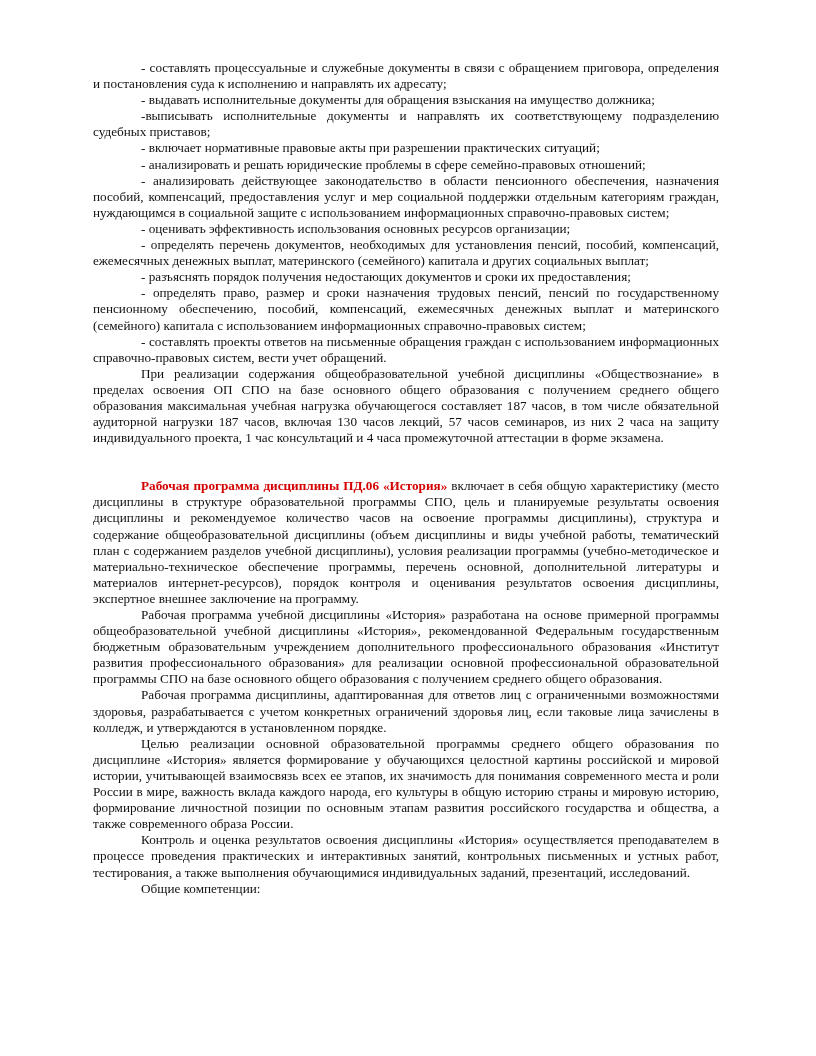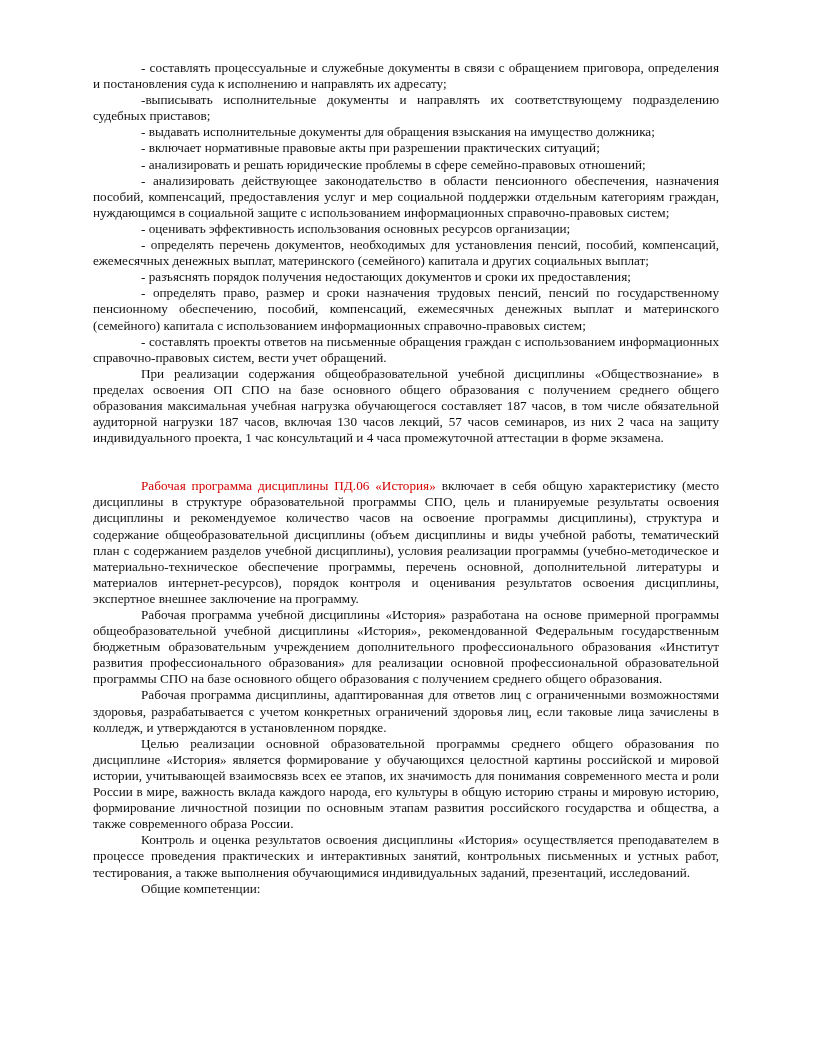--- a/index.html
+++ b/index.html
@@ -10,31 +10,31 @@
     top: 12px;
     width: 626px;
     font-family: "Liberation Serif", serif;
     font-size: 13.2px;
     line-height: 16.1px;
     color: #111111;
     margin-top: 48px;
   }
   .p { margin: 0; text-align: justify; text-indent: 48px; }
   .gap { height: 32px; }
-  .red { color: #d40000; font-weight: normal; }
+  .red { color: #d40000; font-weight: bold; }
   b { font-weight: normal; }
 </style>
 </head>
 <body>
 
 <div class="page">
   <div>
     <p class="p">- составлять процессуальные и служебные документы в связи с обращением приговора, определения и постановления суда к исполнению и направлять их адресату;</p>
+    <p class="p">- выдавать исполнительные документы для обращения взыскания на имущество должника;</p>
     <p class="p">-выписывать исполнительные документы и направлять их соответствующему подразделению судебных приставов;</p>
-    <p class="p">- выдавать исполнительные документы для обращения взыскания на имущество должника;</p>
     <p class="p">- включает нормативные правовые акты при разрешении практических ситуаций;</p>
     <p class="p">- анализировать и решать юридические проблемы в сфере семейно-правовых отношений;</p>
     <p class="p">- анализировать действующее законодательство в области пенсионного обеспечения, назначения пособий, компенсаций, предоставления услуг и мер социальной поддержки отдельным категориям граждан, нуждающимся в социальной защите с использованием информационных справочно-правовых систем;</p>
     <p class="p">- оценивать эффективность использования основных ресурсов организации;</p>
     <p class="p">- определять перечень документов, необходимых для установления пенсий, пособий, компенсаций, ежемесячных денежных выплат, материнского (семейного) капитала и других социальных выплат;</p>
     <p class="p">- разъяснять порядок получения недостающих документов и сроки их предоставления;</p>
     <p class="p">- определять право, размер и сроки назначения трудовых пенсий, пенсий по государственному пенсионному обеспечению, пособий, компенсаций, ежемесячных денежных выплат и материнского (семейного) капитала с использованием информационных справочно-правовых систем;</p>
     <p class="p">- составлять проекты ответов на письменные обращения граждан с использованием информационных справочно-правовых систем, вести учет обращений.</p>
   </div>
 

